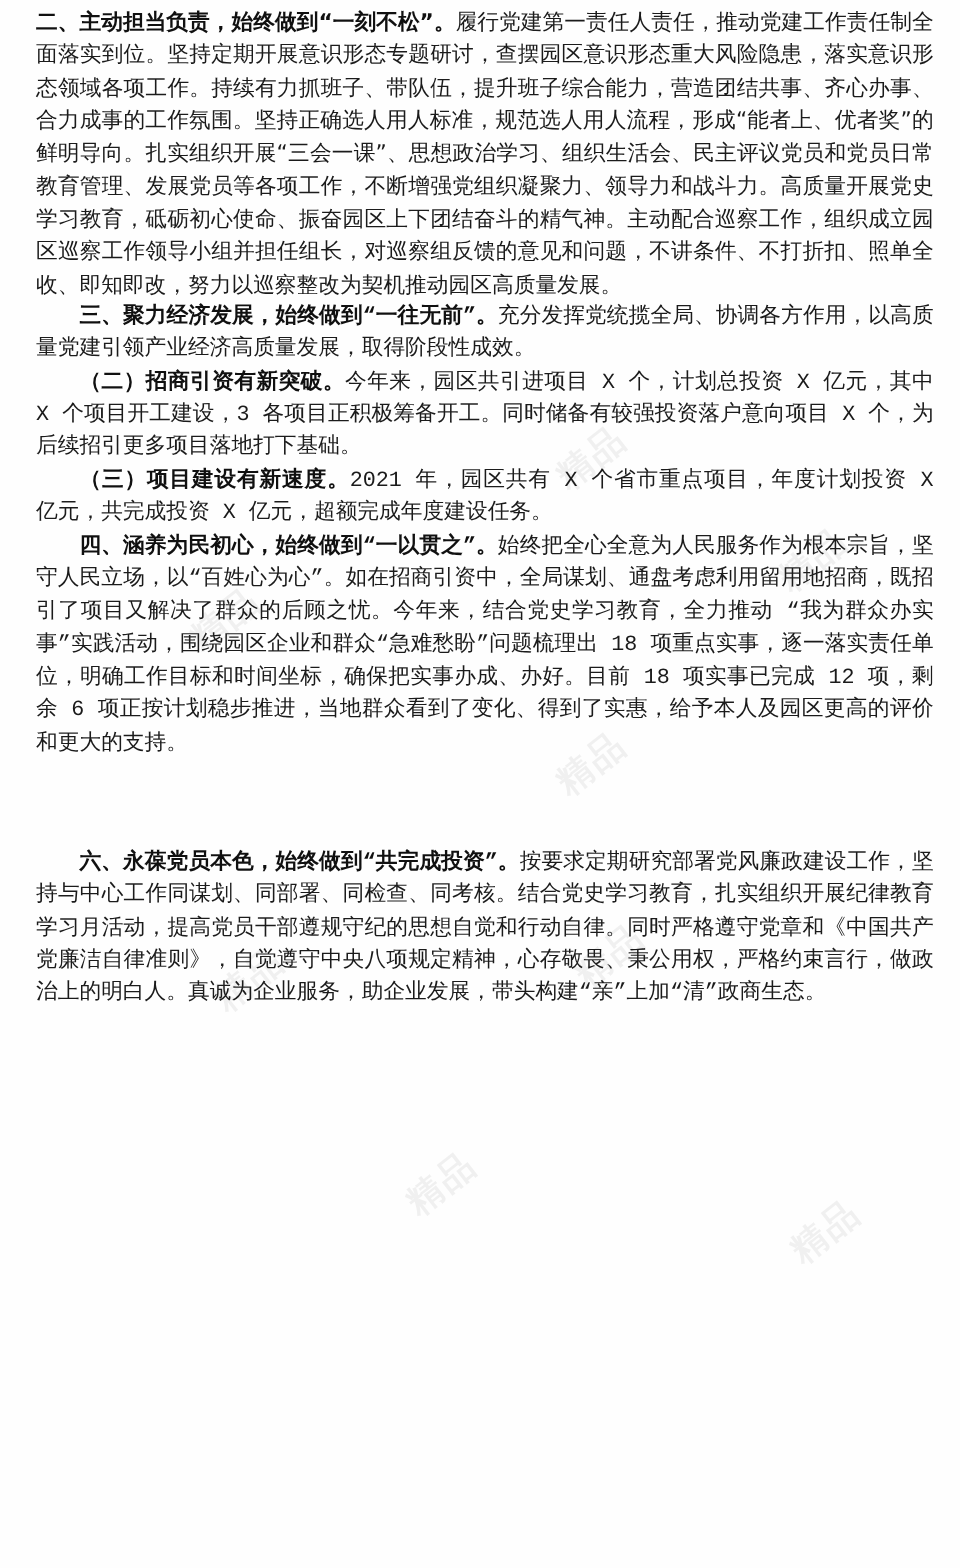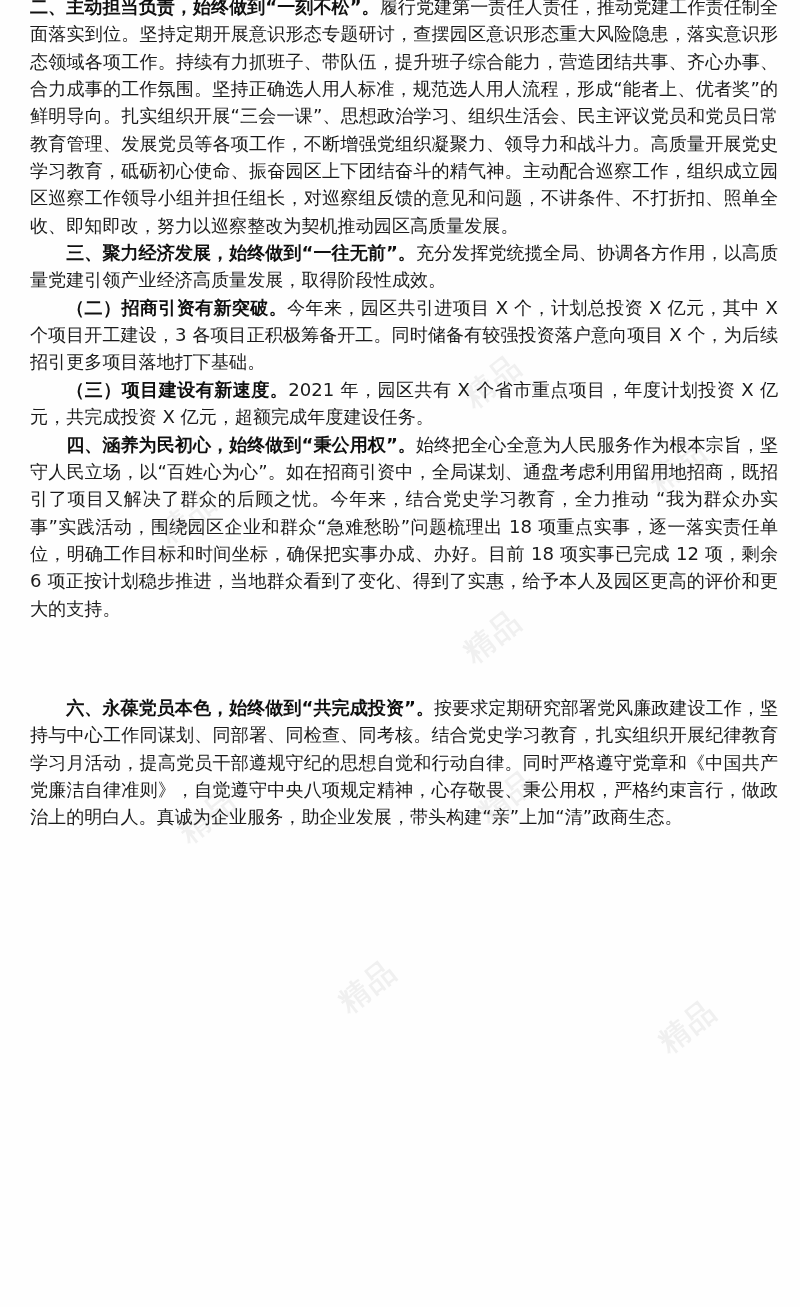--- a/index.html
+++ b/index.html
@@ -28,36 +28,37 @@
     transform: rotate(-38deg);
     transform-origin: left top;
     white-space: nowrap;
     letter-spacing: 2px;
     pointer-events: none;
     user-select: none;
   }
   .doc {
     position: absolute;
     left: 30px;
-    top: 0px;
+    top: 12px;
     width: 748px;
   }
   p.para {
     margin: 0;
     font-size: 18.1px;
     line-height: 27.35px;
     color: #1b1b1b;
     text-align: justify;
     text-justify: inter-ideograph;
     text-indent: 0;
     letter-spacing: 0px;
     word-break: break-all;
   }
   p.indent {
     text-indent: 2em;
+    font-family: Liberation Mono, monospace;
   }
   p.first-clipped {
     
     margin-top: -7px;
   }
   b.hd {
     font-weight: 700;
     color: #101010;
   }
   .gap-block {
@@ -85,21 +86,21 @@
     <p class="para first-clipped"><b class="hd">二、主动担当负责，始终做到“一刻不松”。</b><span>履行党建第一责任人责任，推动党建工作责任制全面落实到位。坚持定期开展意识形态专题研讨，查摆园区意识形态重大风险隐患，落实意识形态领域各项工作。持续有力抓班子、带队伍，提升班子综合能力，营造团结共事、齐心办事、合力成事的工作氛围。坚持正确选人用人标准，规范选人用人流程，形成“能者上、优者奖”的鲜明导向。扎实组织开展“三会一课”、思想政治学习、组织生活会、民主评议党员和党员日常教育管理、发展党员等各项工作，不断增强党组织凝聚力、领导力和战斗力。高质量开展党史学习教育，砥砺初心使命、振奋园区上下团结奋斗的精气神。主动配合巡察工作，组织成立园区巡察工作领导小组并担任组长，对巡察组反馈的意见和问题，不讲条件、不打折扣、照单全收、即知即改，努力以巡察整改为契机推动园区高质量发展。</span></p>
 
     <p class="para indent"><b class="hd">三、聚力经济发展，始终做到“一往无前”。</b><span>充分发挥党统揽全局、协调各方作用，以高质量党建引领产业经济高质量发展，取得阶段性成效。</span></p>
 
 
     <p class="para indent"><b class="hd">（二）招商引资有新突破。</b><span>今年来，园区共引进项目 X 个，计划总投资 X 亿元，其中 X 个项目开工建设，3 各项目正积极筹备开工。同时储备有较强投资落户意向项目 X 个，为后续招引更多项目落地打下基础。</span></p>
 
     <p class="para indent"><b class="hd">（三）项目建设有新速度。</b><span>2021 年，园区共有 X 个省市重点项目，年度计划投资 X 亿元，共完成投资 X 亿元，超额完成年度建设任务。</span></p>
 
 
-    <p class="para indent"><b class="hd">四、涵养为民初心，始终做到“秉公用权”。</b><span>始终把全心全意为人民服务作为根本宗旨，坚守人民立场，以“百姓心为心”。如在招商引资中，全局谋划、通盘考虑利用留用地招商，既招引了项目又解决了群众的后顾之忧。今年来，结合党史学习教育，全力推动 “我为群众办实事”实践活动，围绕园区企业和群众“急难愁盼”问题梳理出 18 项重点实事，逐一落实责任单位，明确工作目标和时间坐标，确保把实事办成、办好。目前 18 项实事已完成 12 项，剩余 6 项正按计划稳步推进，当地群众看到了变化、得到了实惠，给予本人及园区更高的评价和更大的支持。</span></p>
+    <p class="para indent"><b class="hd">四、涵养为民初心，始终做到“一以贯之”。</b><span>始终把全心全意为人民服务作为根本宗旨，坚守人民立场，以“百姓心为心”。如在招商引资中，全局谋划、通盘考虑利用留用地招商，既招引了项目又解决了群众的后顾之忧。今年来，结合党史学习教育，全力推动 “我为群众办实事”实践活动，围绕园区企业和群众“急难愁盼”问题梳理出 18 项重点实事，逐一落实责任单位，明确工作目标和时间坐标，确保把实事办成、办好。目前 18 项实事已完成 12 项，剩余 6 项正按计划稳步推进，当地群众看到了变化、得到了实惠，给予本人及园区更高的评价和更大的支持。</span></p>
 
     <div class="gap-block"></div>
 
 
     <p class="para indent"><b class="hd">六、永葆党员本色，始终做到“共完成投资”。</b><span>按要求定期研究部署党风廉政建设工作，坚持与中心工作同谋划、同部署、同检查、同考核。结合党史学习教育，扎实组织开展纪律教育学习月活动，提高党员干部遵规守纪的思想自觉和行动自律。同时严格遵守党章和《中国共产党廉洁自律准则》，自觉遵守中央八项规定精神，心存敬畏、秉公用权，严格约束言行，做政治上的明白人。真诚为企业服务，助企业发展，带头构建“亲”上加“清”政商生态。</span></p>
 
   </div>
 </div>
 
 </body></html>

